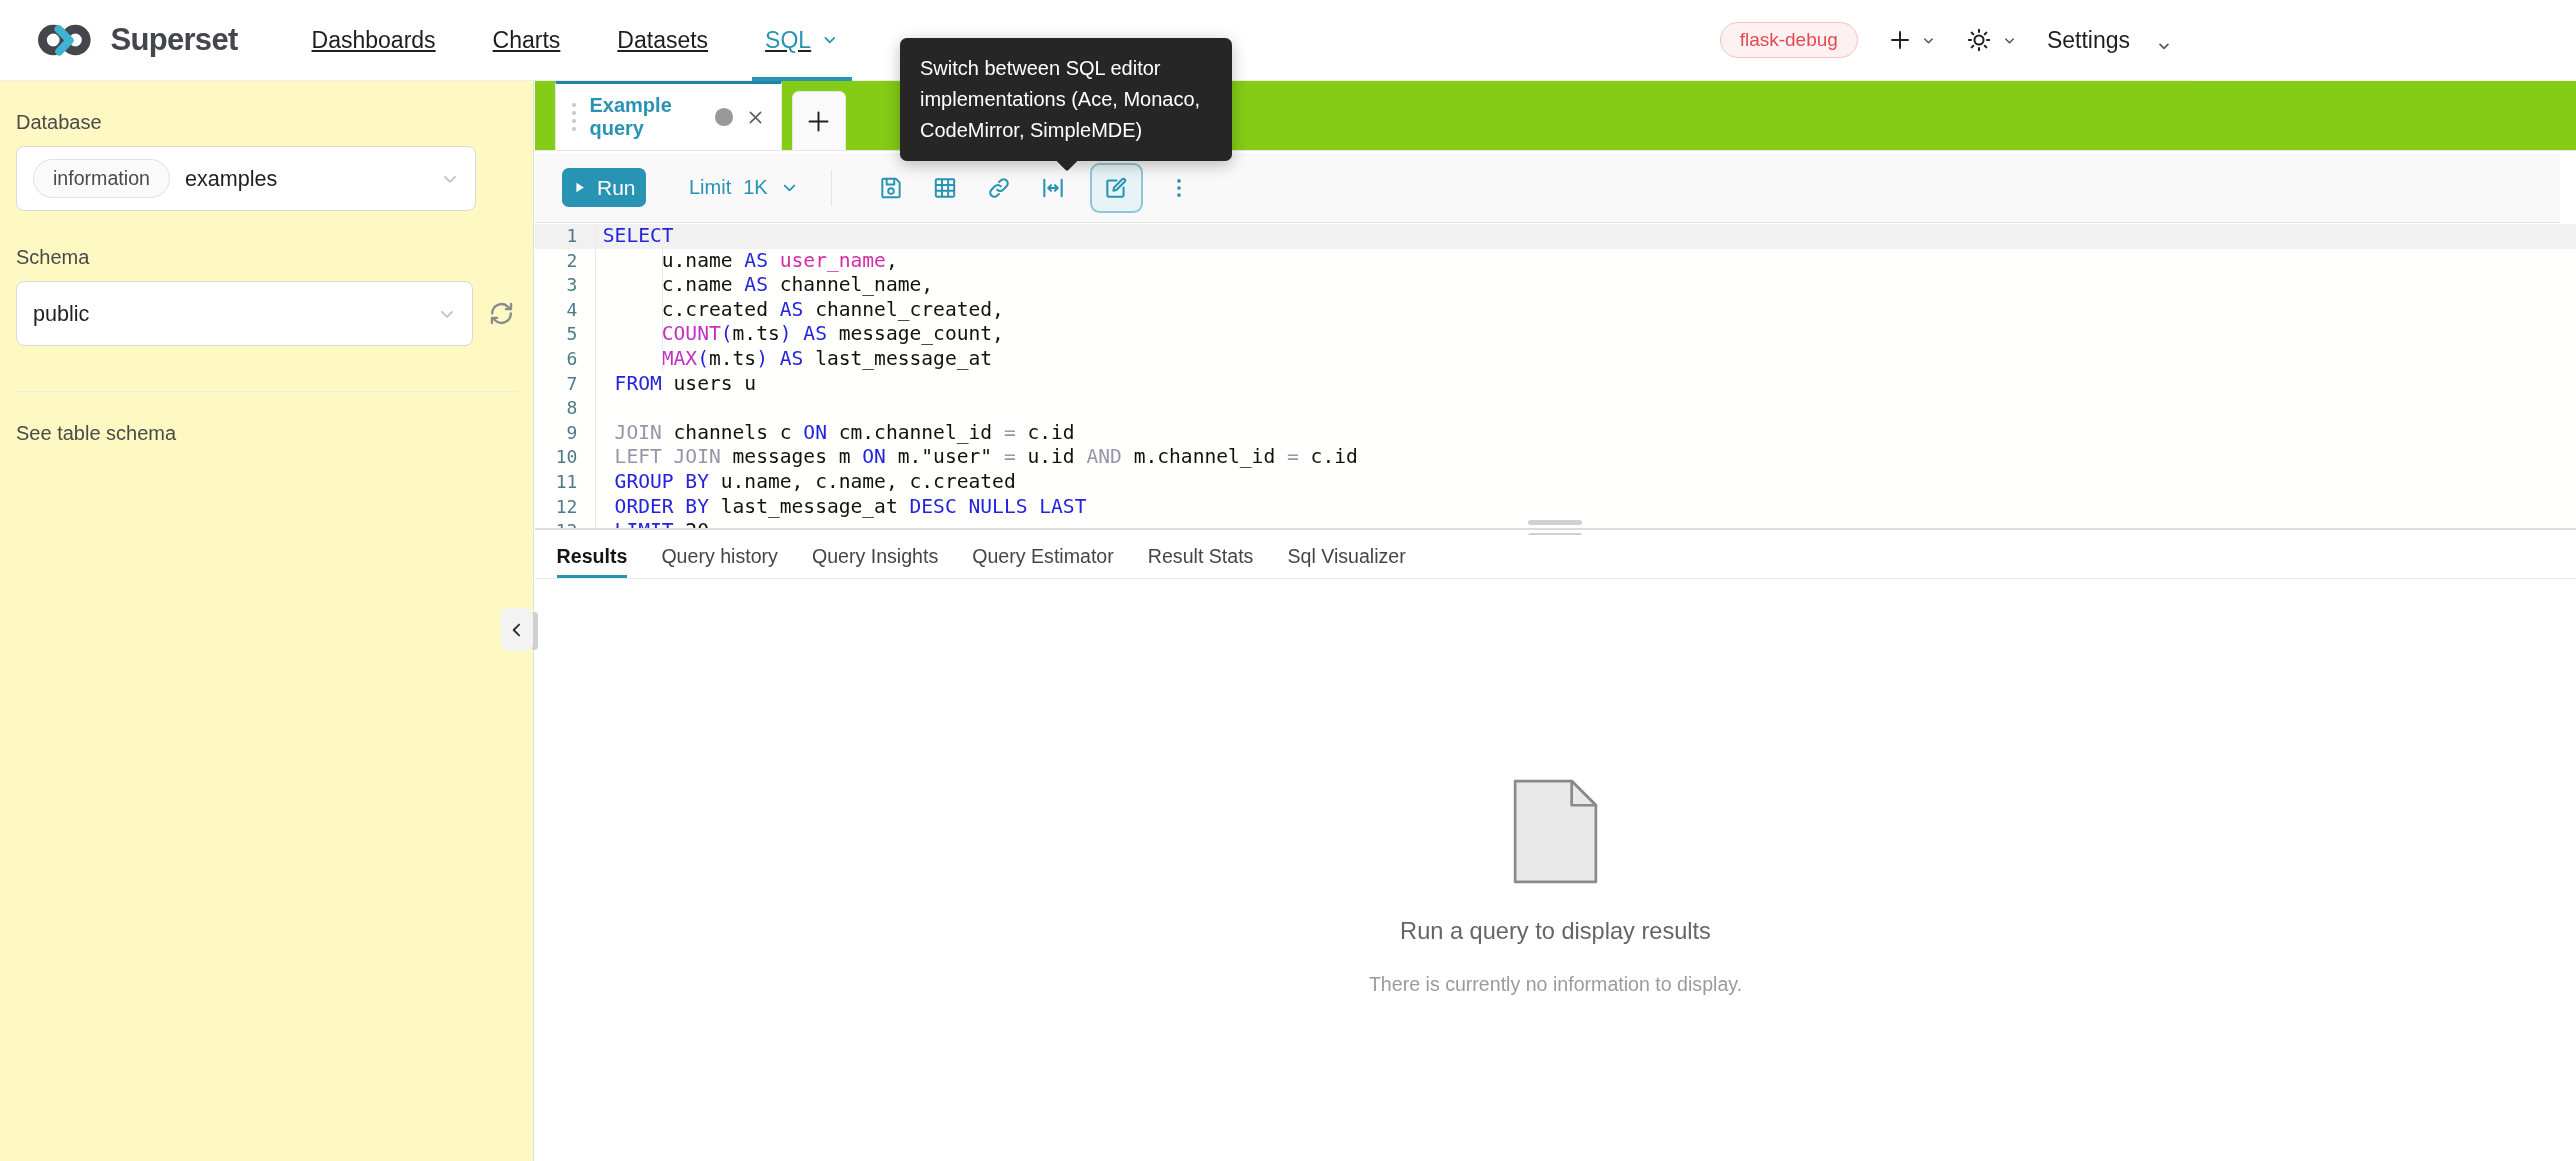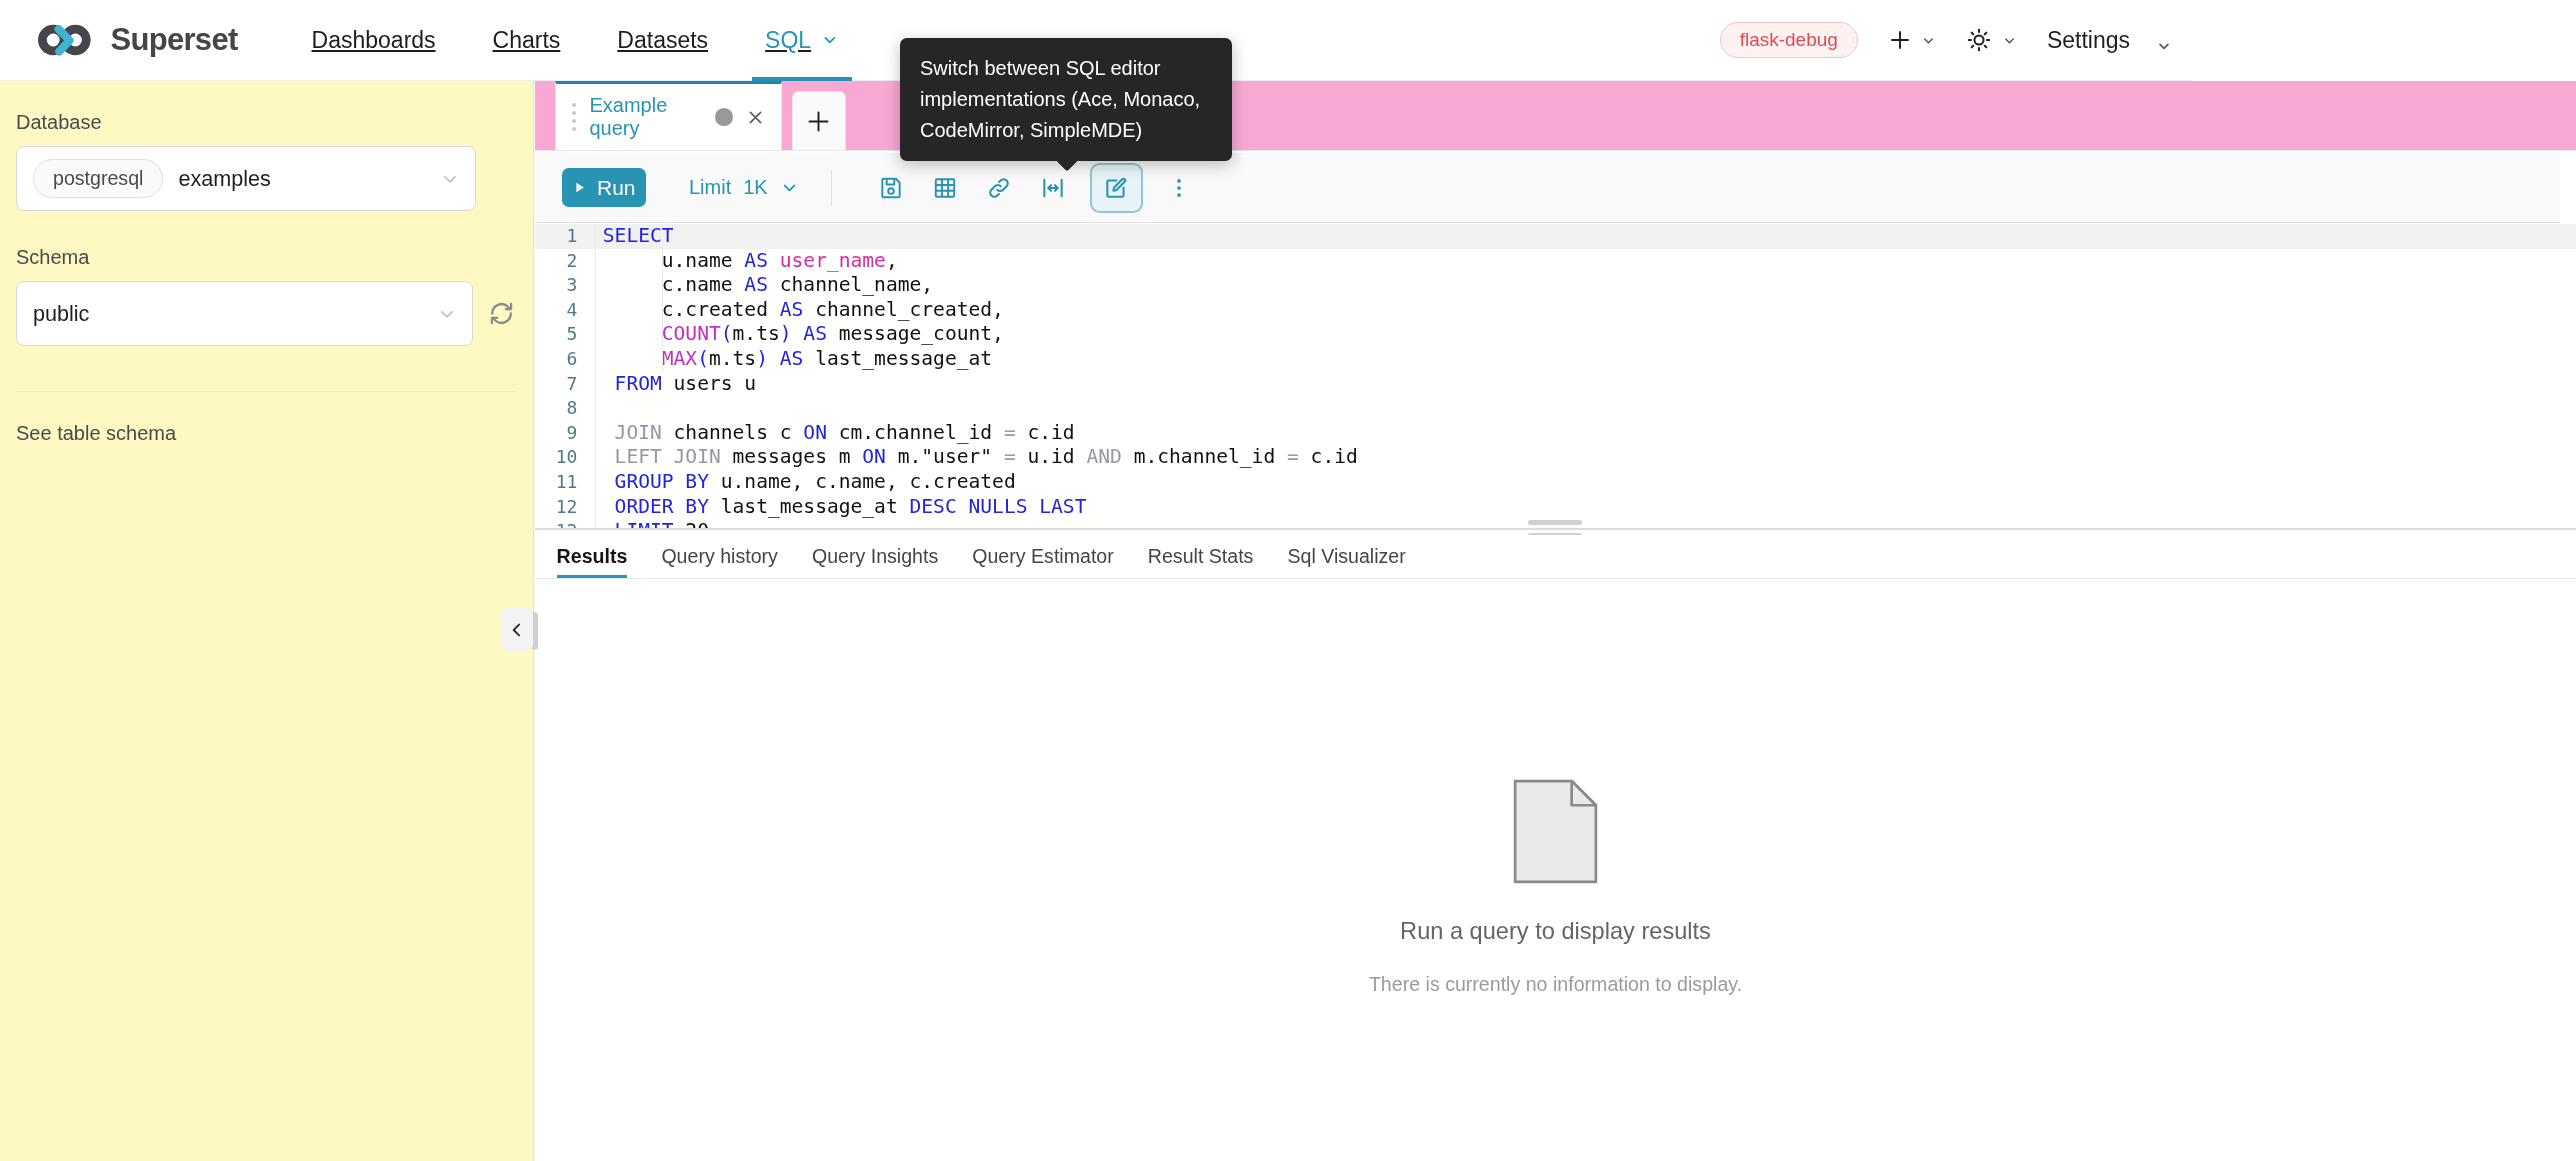--- a/index.html
+++ b/index.html
@@ -47,22 +47,22 @@
   .refresh-btn { cursor:pointer; }
 
   .collapse-btn { position:absolute; left:501px; top:608px; width:32px; height:43px;
     background:#f3f3f3; border-radius:6.8px; display:flex; align-items:center;
     justify-content:center; cursor:pointer; z-index:6; }
   .collapse-grip { position:absolute; left:531px; top:612px; width:6.8px; height:38px;
     background:#cfcfcf; border-radius:3.4px; z-index:5; cursor:ns-resize; }
 
   
   .tabstrip { position:absolute; left:535px; top:81px; right:0; height:70px;
-    background:#f9a8d4; border-bottom:1.4px solid #e7e7e7; display:flex;
-    align-items:flex-end; padding-left:20px; }
+    background:#84cc16; border-bottom:1.4px solid #e7e7e7; display:flex;
+    align-items:flex-end; padding-left:20px;font-weight:bold; }
   .editor-tab { position:relative; z-index:2; width:227px; height:70px; background:#fff;
     border-top:4px solid #1f85a8; border-left:1.4px solid #e7e7e7; border-right:1.4px solid #e7e7e7;
     display:flex; align-items:center; padding:0 16px; gap:13.5px; cursor:pointer; }
   .tab-label { font-size:20px; color:#2893b3; flex:1; }
   .drag-dots { display:flex; flex-direction:column; gap:4px; }
   .drag-dots i { width:4px; height:4px; border-radius:50%; background:#c9c9c9; }
   .status-dot { width:17.6px; height:17.6px; border-radius:50%; background:#999; }
   .newtab-btn { width:54px; height:59px; margin-left:9.5px; background:#fafafa;
     border:1.4px solid #e7e7e7; border-bottom:none; border-radius:6.8px 6.8px 0 0;
     display:flex; align-items:center; justify-content:center; cursor:pointer; }
@@ -185,21 +185,21 @@
           <path d="M6 9.5l6 6 6-6"></path>
         </svg>
     </div>
   </div>
 </header>
 
 <aside class="sidebar">
   <div class="field-label lbl-db">Database</div>
   <div class="select-row">
     <div class="select">
-      <span class="db-tag">postgresql</span>
+      <span class="db-tag">information</span>
       <span class="select-value">examples</span>
       <svg class="select-caret" width="20" height="20" viewBox="0 0 24 24" fill="none" stroke="#c2c2c2" stroke-width="2.2" stroke-linecap="round" stroke-linejoin="round">
           <path d="M6 9.5l6 6 6-6"></path>
         </svg>
     </div>
   </div>
 
   <div class="field-label lbl-schema">Schema</div>
   <div class="select-row">
     <div class="select">

